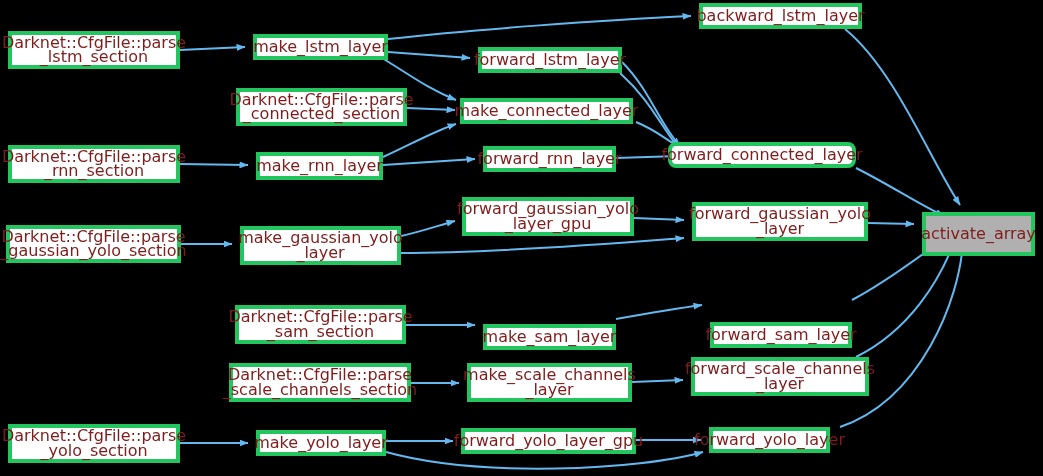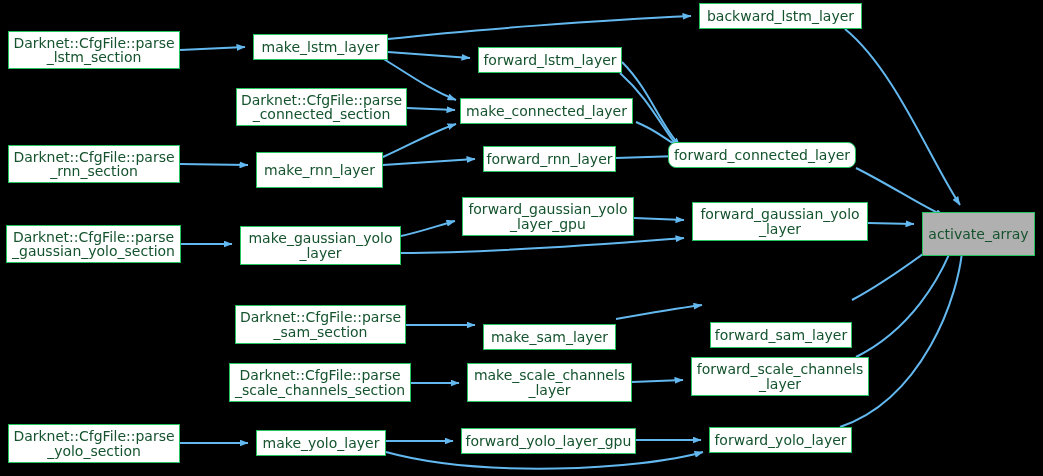--- a/index.html
+++ b/index.html
@@ -13,23 +13,23 @@
   }
   #edges{position:absolute;left:0;top:0;width:1043px;height:476px;}
   .node{
     position:absolute;
     box-sizing:border-box;
     display:flex;
     align-items:center;
     justify-content:center;
     text-align:center;
     background:#ffffff;
-    border:1px solid #22c55e;
-    color:#14532d;
-    font-size:14px;
+    border:4px solid #22c55e;
+    color:#7f1d1d;
+    font-size:16px;
     line-height:14.5px;
     letter-spacing:0px;
     white-space:pre-line;
     z-index:3;
   }
   .node.highlight{background:#b0b0b0;}
 </style>
 </head>
 <body>
 
@@ -79,21 +79,21 @@
       <div class="node" style="left: 8px; top: 31px; width: 172px; height: 38px;">Darknet::CfgFile::parse
 _lstm_section</div>
       <div class="node" style="left: 253px; top: 34px; width: 135px; height: 26px;">make_lstm_layer</div>
       <div class="node" style="left: 699px; top: 3px; width: 163px; height: 26px;">backward_lstm_layer</div>
       <div class="node" style="left: 478px; top: 47px; width: 144px; height: 26px;">forward_lstm_layer</div>
       <div class="node" style="left: 236px; top: 88px; width: 171px; height: 38px;">Darknet::CfgFile::parse
 _connected_section</div>
       <div class="node" style="left: 460px; top: 98px; width: 173px; height: 26px;">make_connected_layer</div>
       <div class="node" style="left: 8px; top: 145px; width: 172px; height: 38px;">Darknet::CfgFile::parse
 _rnn_section</div>
-      <div class="node" style="left: 256px; top: 152px; width: 127px; height: 36px;">make_rnn_layer</div>
+      <div class="node" style="left: 256px; top: 152px; width: 127px; height: 28px;">make_rnn_layer</div>
       <div class="node" style="left: 483px; top: 146px; width: 133px; height: 26px;">forward_rnn_layer</div>
       <div class="node" style="left: 668px; top: 142px; width: 188px; height: 26px; border-radius: 8px;">forward_connected_layer</div>
       <div class="node" style="left: 6px; top: 225px; width: 175px; height: 38px;">Darknet::CfgFile::parse
 _gaussian_yolo_section</div>
       <div class="node" style="left: 240px; top: 226px; width: 161px; height: 39px;">make_gaussian_yolo
 _layer</div>
       <div class="node" style="left: 462px; top: 197px; width: 172px; height: 39px;">forward_gaussian_yolo
 _layer_gpu</div>
       <div class="node" style="left: 692px; top: 202px; width: 176px; height: 39px;">forward_gaussian_yolo
 _layer</div>
@@ -105,16 +105,16 @@
       <div class="node" style="left: 229px; top: 363px; width: 182px; height: 39px;">Darknet::CfgFile::parse
 _scale_channels_section</div>
       <div class="node" style="left: 467px; top: 363px; width: 165px; height: 39px;">make_scale_channels
 _layer</div>
       <div class="node" style="left: 691px; top: 357px; width: 178px; height: 39px;">forward_scale_channels
 _layer</div>
       <div class="node" style="left: 8px; top: 424px; width: 172px; height: 39px;">Darknet::CfgFile::parse
 _yolo_section</div>
       <div class="node" style="left: 256px; top: 430px; width: 130px; height: 26px;">make_yolo_layer</div>
       <div class="node" style="left: 461px; top: 428px; width: 175px; height: 26px;">forward_yolo_layer_gpu</div>
-      <div class="node" style="left: 709px; top: 427px; width: 143px; height: 26px;">forward_yolo_layer</div>
+      <div class="node" style="left: 709px; top: 427px; width: 121px; height: 26px;">forward_yolo_layer</div>
     </div>
 
 </div>
 
 </body></html>

